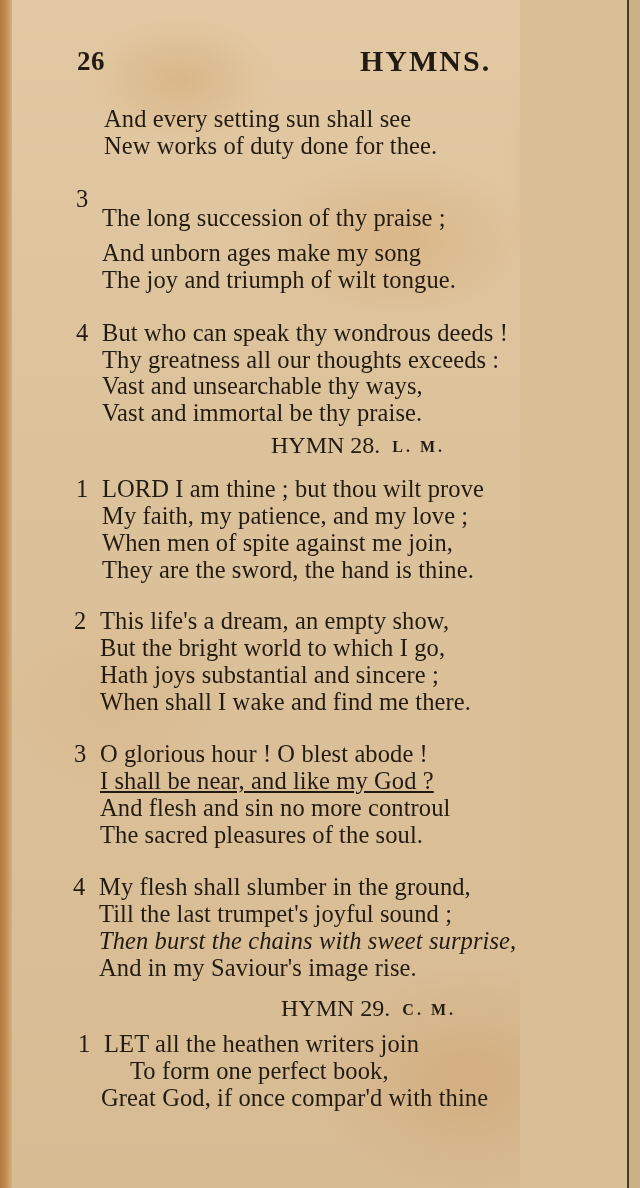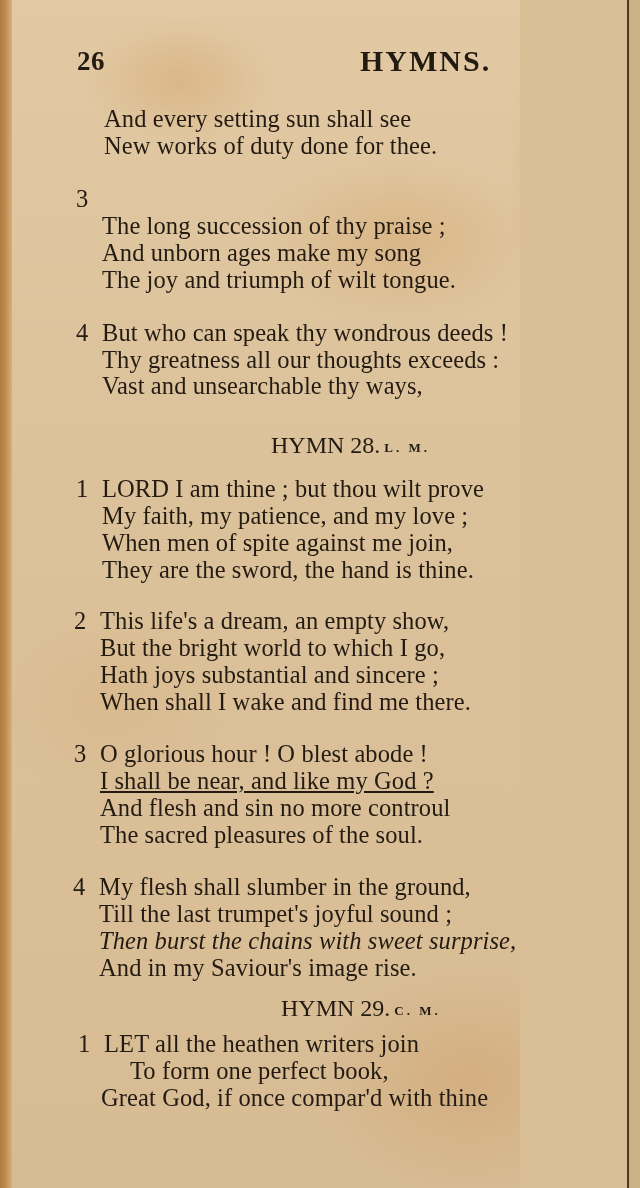--- a/index.html
+++ b/index.html
@@ -41,48 +41,49 @@
   .line {
     position:absolute; font-size:24.5px; white-space:nowrap; line-height:28px; letter-spacing:0.1px;
   }
   .vnum {
     position:absolute; font-size:24.5px; line-height:28px;
   }
   .hymn-head {
     position:absolute; font-size:24px; white-space:nowrap; line-height:28px;
   }
   .meter {
-    font-size:13px; letter-spacing:3px; margin-left:4px; font-weight:bold; vertical-align:1px;
+    font-size:16px; letter-spacing:3px; margin-left:12px; font-weight:bold; vertical-align:1px;
   }
 </style>
 </head>
 <body>
 
 <div class="page">
   <div class="left-edge"></div>
   <div class="right-rule"></div>
   <div class="right-margin"></div>
 
   <div class="runhead">
     <span class="page-num">26</span>
     <span class="running-title">HYMNS.</span>
   </div>
 
   <div class="line" style="left:104px;top:105px;">And every setting sun shall see</div>
   <div class="line" style="left:104px;top:132px;">New works of duty done for thee.</div>
 
   <div class="vnum" style="left:76px;top:185px;">3</div>
-  <div class="line" style="left:102px;top:212px;">The long succession of thy praise ;</div>
+  <div class="line" style="left:102px;top:204px;">The long succession of thy praise ;</div>
   <div class="line" style="left:102px;top:239px;">And unborn ages make my song</div>
   <div class="line" style="left:102px;top:266px;">The joy and triumph of wilt tongue.</div>
 
   <div class="vnum" style="left:76px;top:319px;">4</div>
   <div class="line" style="left:102px;top:319px;">But who can speak thy wondrous deeds !</div>
   <div class="line" style="left:102px;top:346px;">Thy greatness all our thoughts exceeds :</div>
   <div class="line" style="left:102px;top:372px;">Vast and unsearchable thy ways,</div>
+  <div class="line" style="left:102px;top:399px;">Vast and immortal be thy praise.</div>
 
   <div class="hymn-head" style="left:271px;top:431px;">
     <span>HYMN 28.</span><span class="meter">L. M.</span>
   </div>
 
   <div class="vnum" style="left:76px;top:475px;">1</div>
   <div class="line" style="left:102px;top:475px;">LORD I am thine ; but thou wilt prove</div>
   <div class="line" style="left:102px;top:502px;">My faith, my patience, and my love ;</div>
   <div class="line" style="left:102px;top:529px;">When men of spite against me join,</div>
   <div class="line" style="left:102px;top:556px;">They are the sword, the hand is thine.</div>

